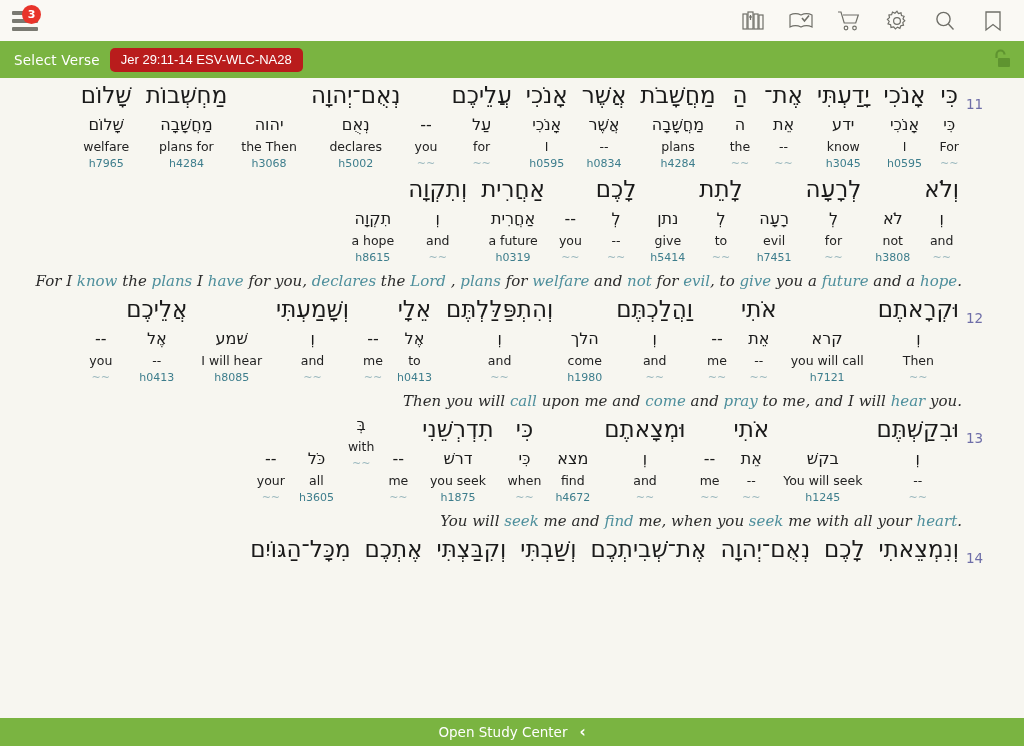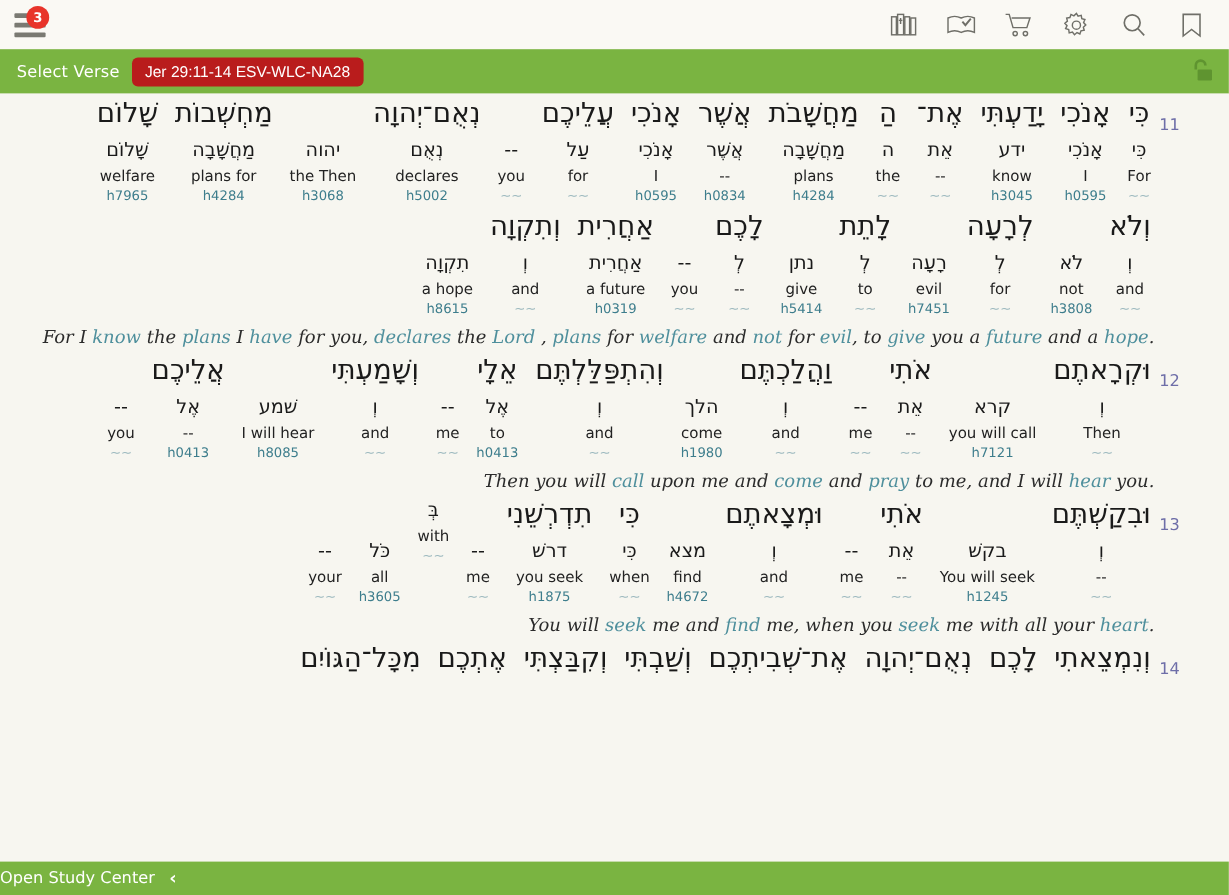--- a/index.html
+++ b/index.html
@@ -114,21 +114,21 @@
     text-align:right;
     padding:4px 62px 0 0;
     line-height:22px;
   }
   .translation .hl{color:#4e8f9c;}
 
   
   .bottombar{
     position:absolute;left:0;bottom:0;width:1024px;height:28px;
     background:#7ab441;
-    display:flex;align-items:center;justify-content:flex-start;
+    display:flex;align-items:center;justify-content:center;
     cursor:pointer;
   }
   .bottombar .lbl{
     color:#ffffff;font-size:13.5px;
     font-family:"DejaVu Sans","Liberation Sans",sans-serif;
   }
   .bottombar .chev{
     color:#ffffff;font-size:15px;margin-left:12px;line-height:1;
     font-family:"DejaVu Sans","Liberation Sans",sans-serif;font-weight:bold;
   }

